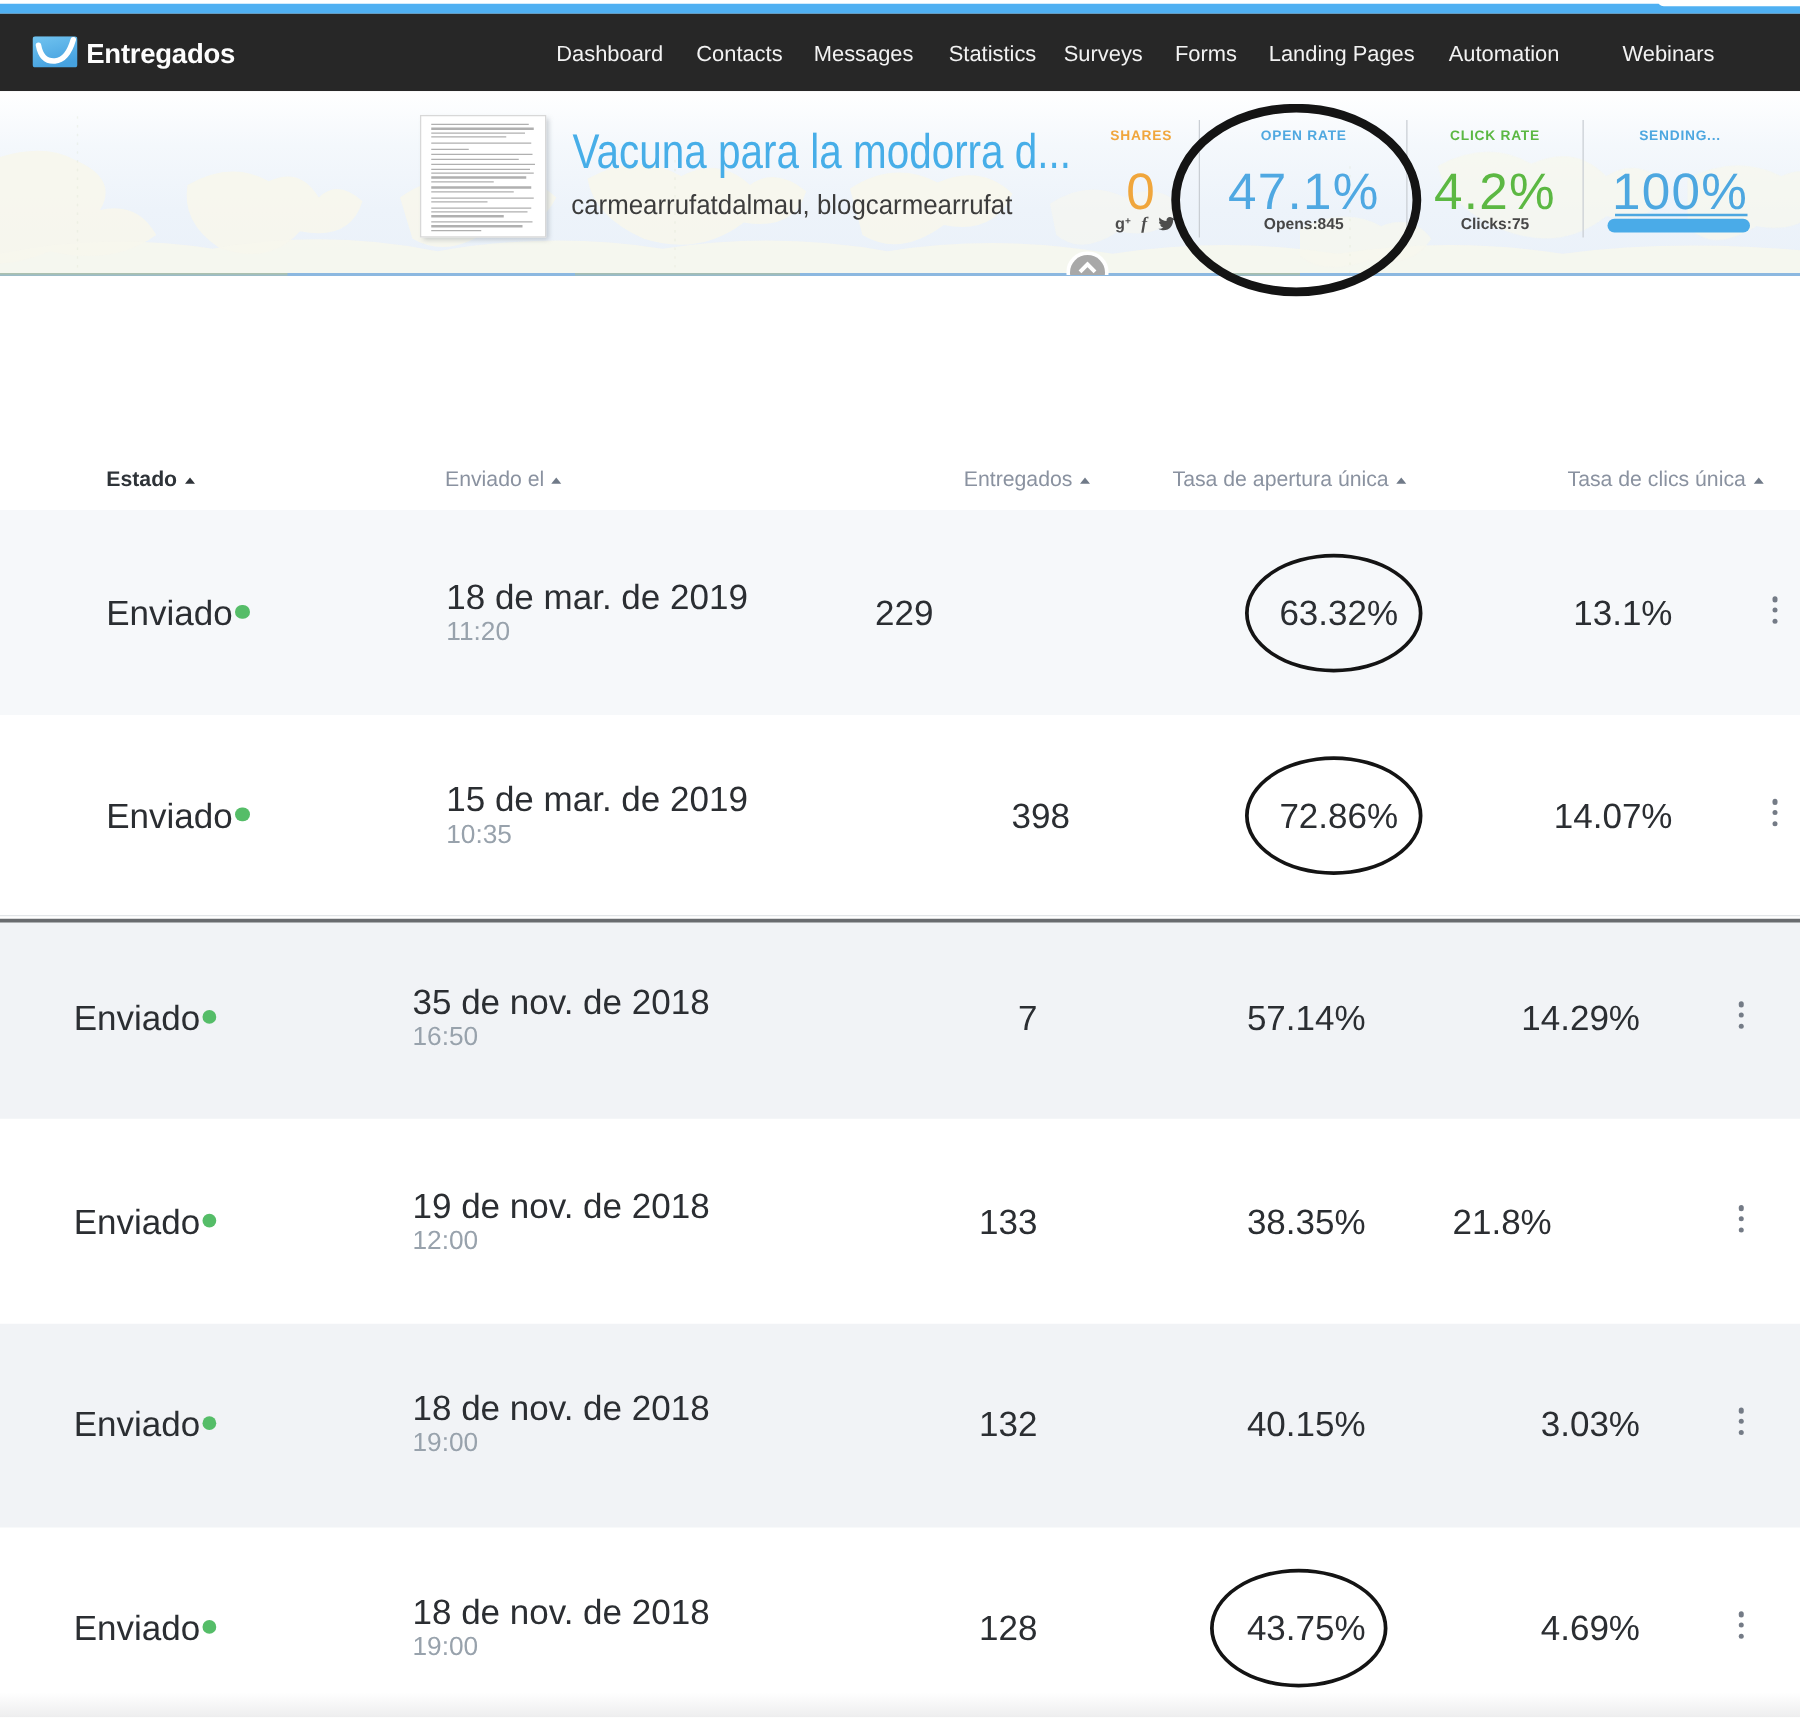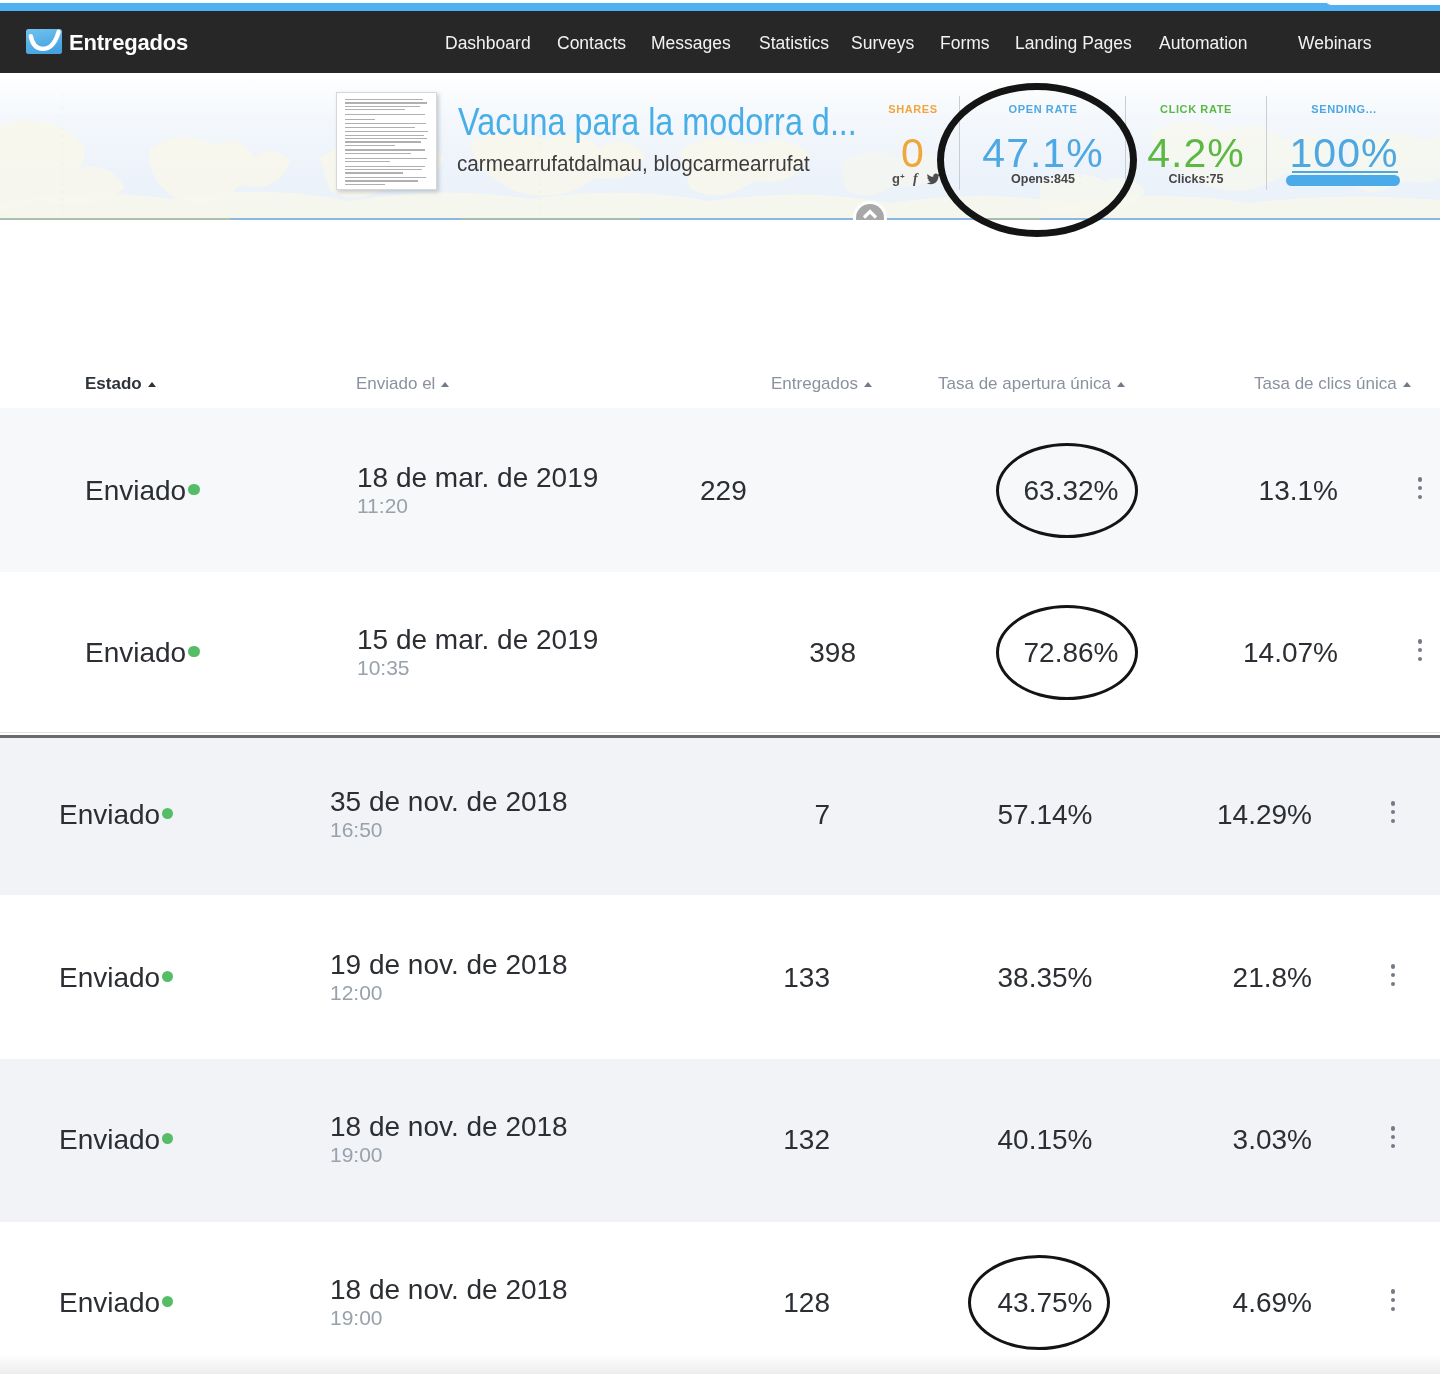--- a/index.html
+++ b/index.html
@@ -226,21 +226,21 @@
       <b></b>
       <b></b>
     </div>
 
   <div class="abs cell" style="left:59px; top:962px;">Enviado</div>
   <div class="abs dot" style="left:161.8px; top:970.7px;"></div>
   <div class="abs cell" style="left:330px; top:949px;">19 de nov. de 2018</div>
   <div class="abs time" style="left:330px; top:981px;">12:00</div>
   <div class="abs cell" style="left:680px; top:962px; width:150px; text-align:right;">133</div>
   <div class="abs cell" style="left:970px; top:962px; width:150px; text-align:center;">38.35%</div>
-  <div class="abs cell" style="left:1162px; top:962px; width:150px; text-align:right;">21.8%</div>
+  <div class="abs cell" style="left:1162px; top:962px; width:150px; ">21.8%</div>
   <div class="abs menu" style="left:1390.7px; top:964px;">
       <b></b>
       <b></b>
       <b></b>
     </div>
 
   <div class="abs cell" style="left:59px; top:1124px;">Enviado</div>
   <div class="abs dot" style="left:161.8px; top:1132.7px;"></div>
   <div class="abs cell" style="left:330px; top:1111px;">18 de nov. de 2018</div>
   <div class="abs time" style="left:330px; top:1143px;">19:00</div>

